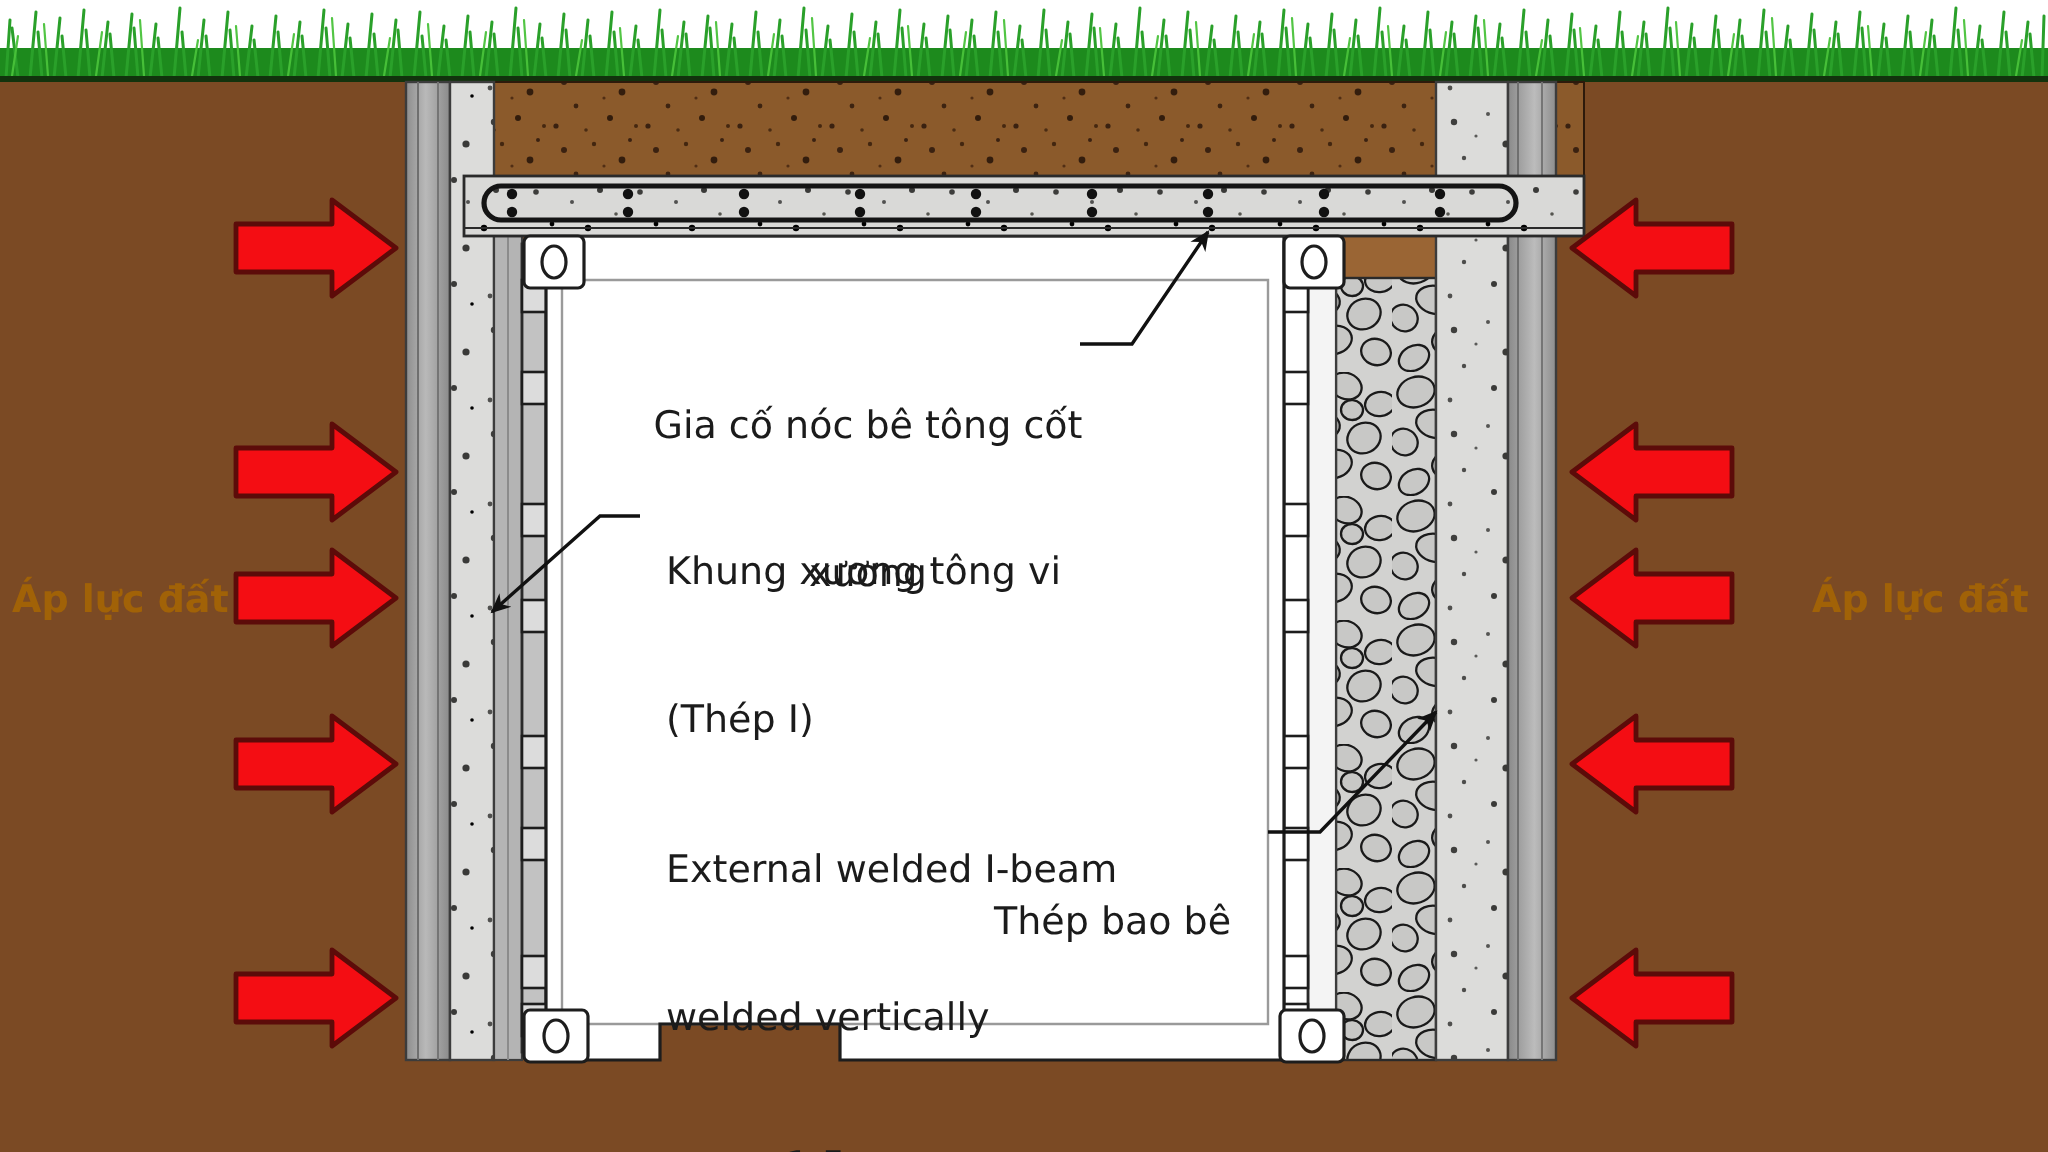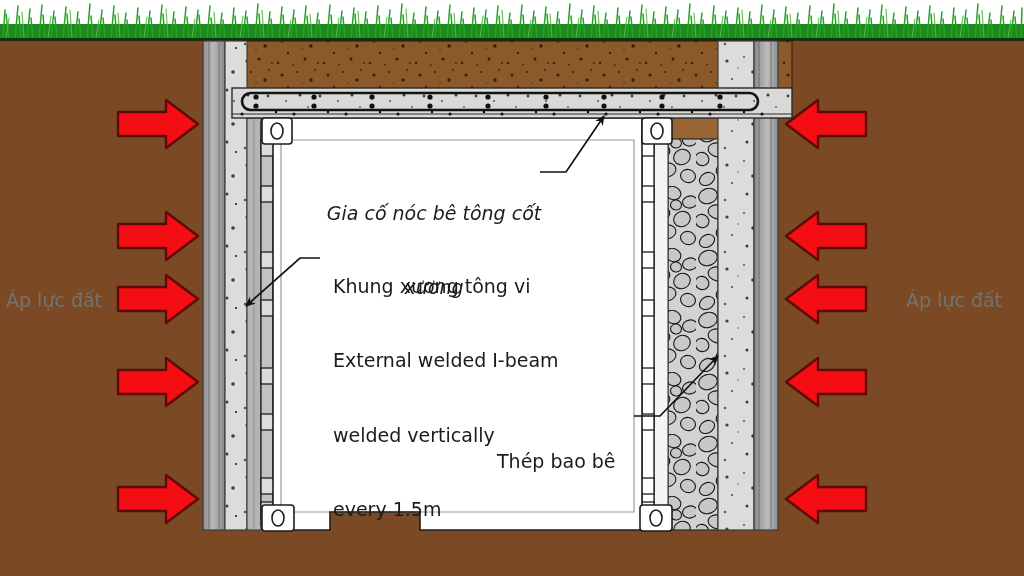--- a/index.html
+++ b/index.html
@@ -2,22 +2,22 @@
 <html><head>
 <meta charset="utf-8">
 <style>
   html,body{margin:0;padding:0;background:#fff;}
   body{width:1024px;height:576px;overflow:hidden;
        font-family:"DejaVu Sans","Liberation Sans",sans-serif;}
   #stage{position:relative;width:1024px;height:576px;overflow:hidden;background:#ffffff;}
   #stage svg.layer{position:absolute;left:0;top:0;width:1024px;height:576px;}
   .lbl{position:absolute;white-space:pre;line-height:1.30;}
   .lbl-dark{color:#1b1b1b;}
-  .lbl-light{color:#737373;}
-  .ctr{text-align:center;font-style:italic;}
+  .lbl-light{color:#a16207;font-weight:bold;}
+  .ctr{text-align:center;}
 </style>
 </head>
 <body>
 
 <div id="stage">
 
   <svg class="layer" viewBox="0 0 1024 576" preserveAspectRatio="none">
     <defs>
 
       <pattern id="topsoilTex" width="46" height="34" patternUnits="userSpaceOnUse">
@@ -433,20 +433,21 @@
     </g>
   </svg>
 
   <div class="lbl lbl-dark ctr" style="left:326px;top:152px;width:216px;font-size:19px;">
     <div>Gia cố nóc bê tông cốt</div>
     <div>xương</div>
   </div>
 
   <div class="lbl lbl-dark" style="left:333px;top:225px;font-size:19px;">
     <div>Khung xương tông vi</div>
+    <div>(Thép I)</div>
     <div>External welded I-beam</div>
     <div>welded vertically</div>
     <div>every 1.5m</div>
   </div>
 
   <div class="lbl lbl-dark" style="left:497px;top:400px;font-size:19px;">
     <div>Thép bao bê</div>
   </div>
 
   <div class="lbl lbl-light" style="left:6px;top:288px;font-size:19px;">Áp lực đất</div>

